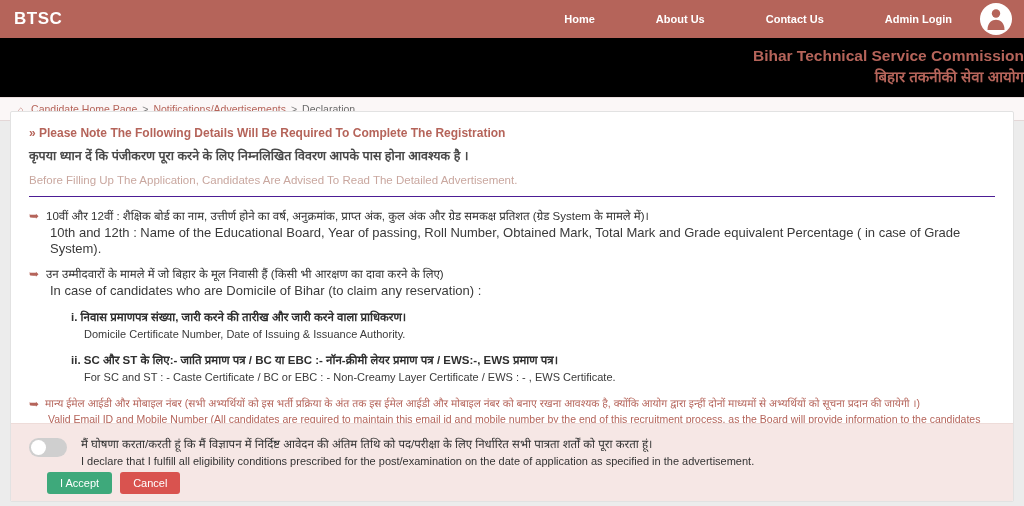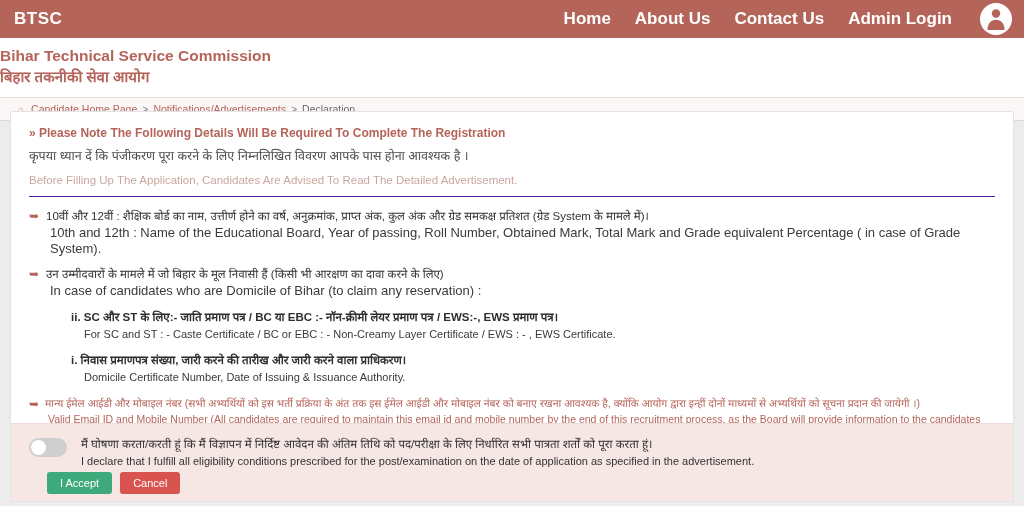--- a/index.html
+++ b/index.html
@@ -32,42 +32,43 @@
   }
   .nav-links {
     margin-left: auto;
     display: flex;
     align-items: center;
     gap: 24px;
     padding-right: 58px;
   }
   .nav-link {
     color: #ffffff;
-    font-size: 17px;
+    font-size: 11px;
     font-weight: bold;
     text-decoration: none;
     white-space: nowrap;
+    margin-left: 37px;
   }
   .nav-avatar {
     position: absolute;
     right: 12px;
     top: 3px;
     width: 32px; height: 32px;
     border-radius: 50%;
     background: #ffffff;
     display: flex;
     align-items: center;
     justify-content: center;
   }
   .nav-avatar svg { display: block; }
 
   
   .title-block {
-    background: #ffffff;
-    text-align: left;
+    background: #000000;
+    text-align: right;
     padding: 8px 0 10px 0;
   }
   .title-en {
     color: #b5645a;
     font-size: 15.5px;
     font-weight: bold;
     line-height: 20px;
   }
   .title-hi {
     color: #b5645a;
@@ -109,21 +110,21 @@
 
   .note-hdr {
     color: #b5645a;
     font-size: 12px;
     font-weight: bold;
     margin-bottom: 7px;
   }
   .note-hdr-hi {
     color: #4a4a4a;
     font-size: 12.5px;
-    font-weight: normal;
+    font-weight: bold;
     margin-bottom: 10px;
   }
   .note-sub {
     color: #c9a79f;
     font-size: 11.5px;
     padding-bottom: 10px;
     border-bottom: 1px solid #4c1d95;
     margin-bottom: 11px;
   }
 
@@ -288,27 +289,27 @@
 
       <div class="item">
         <div class="item-hi">
           <span class="bullet-arrow">➥</span>
           <span>उन उम्मीदवारों के मामले में जो बिहार के मूल निवासी हैं (किसी भी आरक्षण का दावा करने के लिए)</span>
         </div>
         <div class="item-en">In case of candidates who are Domicile of Bihar (to claim any reservation) :</div>
       </div>
 
       <div class="sub-item">
+        <div class="sub-hi">i. निवास प्रमाणपत्र संख्या, जारी करने की तारीख और जारी करने वाला प्राधिकरण।</div>
+        <div class="sub-en">Domicile Certificate Number, Date of Issuing &amp; Issuance Authority.</div>
+      </div>
+
+      <div class="sub-item">
         <div class="sub-hi">ii. SC और ST के लिए:- जाति प्रमाण पत्र / BC या EBC :- नॉन-क्रीमी लेयर प्रमाण पत्र / EWS:-, EWS प्रमाण पत्र।</div>
         <div class="sub-en">For SC and ST : - Caste Certificate / BC or EBC : - Non-Creamy Layer Certificate / EWS : - , EWS Certificate.</div>
-      </div>
-
-      <div class="sub-item">
-        <div class="sub-hi">i. निवास प्रमाणपत्र संख्या, जारी करने की तारीख और जारी करने वाला प्राधिकरण।</div>
-        <div class="sub-en">Domicile Certificate Number, Date of Issuing &amp; Issuance Authority.</div>
       </div>
 
       <div class="warn">
         <div class="warn-hi">
           <span class="bullet-arrow">➥</span>
           <span>मान्य ईमेल आईडी और मोबाइल नंबर (सभी अभ्यर्थियों को इस भर्ती प्रक्रिया के अंत तक इस ईमेल आईडी और मोबाइल नंबर को बनाए रखना आवश्यक है, क्योंकि आयोग द्वारा इन्हीं दोनों माध्यमों से अभ्यर्थियों को सूचना प्रदान की जायेगी ।)</span>
         </div>
         <div class="warn-en">Valid Email ID and Mobile Number (All candidates are required to maintain this email id and mobile number by the end of this recruitment process, as the Board will provide information to the candidates through both these mediums.)</div>
       </div>
 

